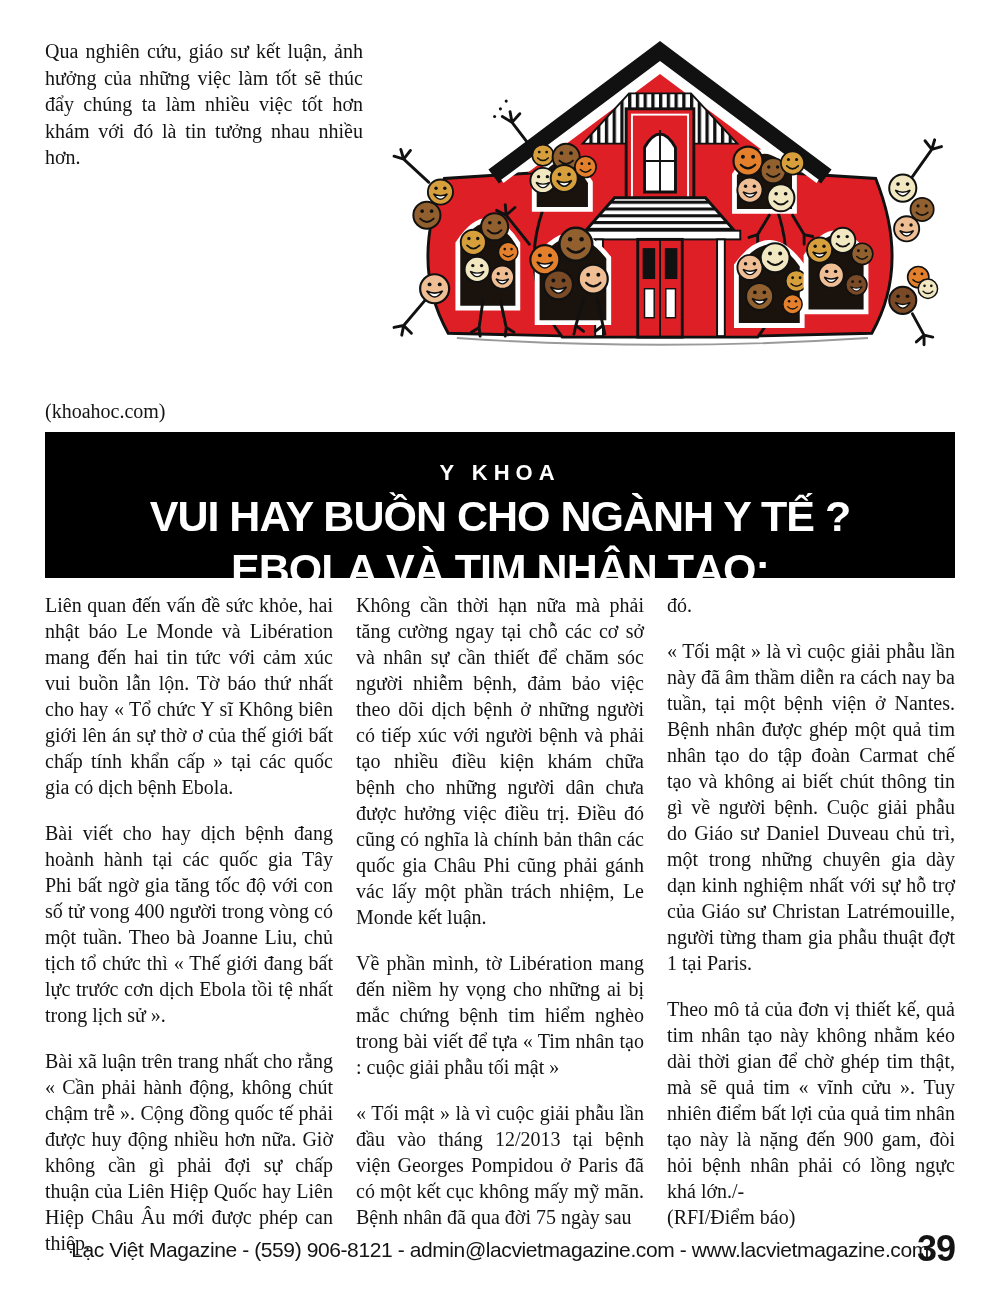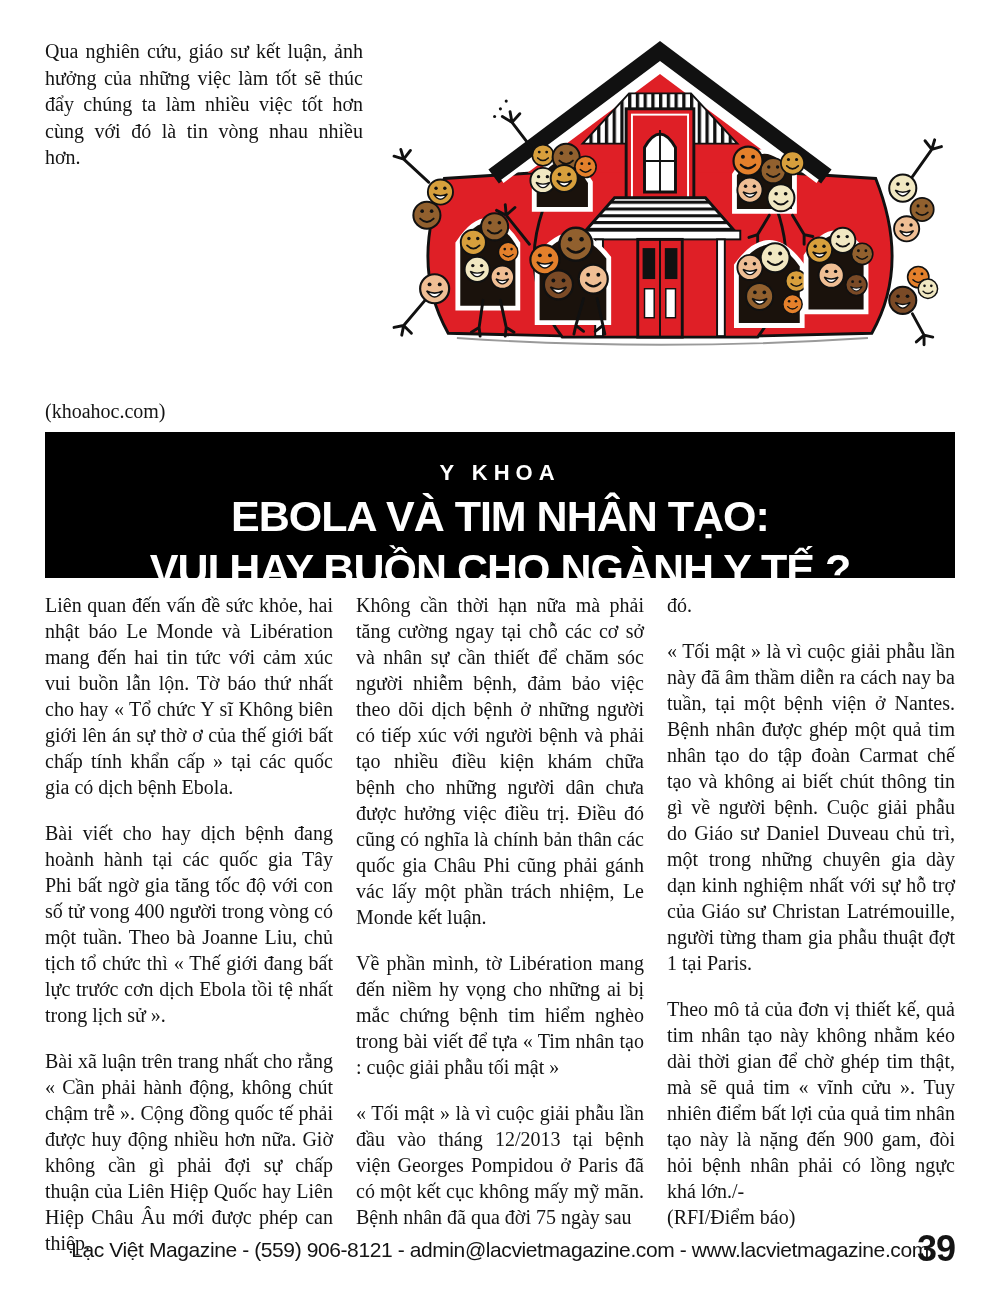--- a/index.html
+++ b/index.html
@@ -32,21 +32,21 @@
   .finfo{text-align:center;font-size:21px;letter-spacing:-0.4px;margin-top:8px;}
   .fpage{position:absolute;right:0;top:-2px;font-size:36px;font-weight:bold;letter-spacing:-1px;}
 </style>
 </head>
 <body>
 
 <div>
 
   <div class="top-row">
     <div class="intro">
-      <p>Qua nghiên cứu, giáo sư kết luận, ảnh hưởng của những việc làm tốt sẽ thúc đẩy chúng ta làm nhiều việc tốt hơn cùng với đó là tin vòng nhau nhiều hơn.</p>
+      <p>Qua nghiên cứu, giáo sư kết luận, ảnh hưởng của những việc làm tốt sẽ thúc đẩy chúng ta làm nhiều việc tốt hơn khám với đó là tin tưởng nhau nhiều hơn.</p>
     </div>
 
     <div class="illu">
       <svg viewBox="0 0 610 335" preserveAspectRatio="xMidYMid meet">
         <defs>
           <pattern id="vstripes" width="8" height="8" patternUnits="userSpaceOnUse">
             <rect width="8" height="8" fill="#ffffff"></rect>
               <rect width="3.4" height="8" fill="#111111"></rect>
           </pattern>
           <pattern id="hstripes" width="8" height="7" patternUnits="userSpaceOnUse">
@@ -181,22 +181,22 @@
         <use href="#grin" transform="translate(556,264) scale(0.7)" color="#7A4A26"></use>
         <use href="#face" transform="translate(582,252) scale(0.5)" color="#F1E8C2"></use>
       </svg>
     </div>
   </div>
 
   <div class="source">(khoahoc.com)</div>
 
   <div class="banner">
     <div class="kicker">Y KHOA</div>
+    <div class="title">VUI HAY BUỒN CHO NGÀNH Y TẾ ?</div>
     <div class="title">EBOLA VÀ TIM NHÂN TẠO:</div>
-    <div class="title">VUI HAY BUỒN CHO NGÀNH Y TẾ ?</div>
   </div>
 
   <div class="cols">
     <div>
       <p>Liên quan đến vấn đề sức khỏe, hai nhật báo Le Monde và Libération mang đến hai tin tức với cảm xúc vui buồn lẫn lộn. Tờ báo thứ nhất cho hay « Tổ chức Y sĩ Không biên giới lên án sự thờ ơ của thế giới bất chấp tính khẩn cấp » tại các quốc gia có dịch bệnh Ebola.</p>
       <p>Bài viết cho hay dịch bệnh đang hoành hành tại các quốc gia Tây Phi bất ngờ gia tăng tốc độ với con số tử vong 400 người trong vòng có một tuần. Theo bà Joanne Liu, chủ tịch tổ chức thì « Thế giới đang bất lực trước cơn dịch Ebola tồi tệ nhất trong lịch sử ».</p>
       <p>Bài xã luận trên trang nhất cho rằng « Cần phải hành động, không chút chậm trễ ». Cộng đồng quốc tế phải được huy động nhiều hơn nữa. Giờ không cần gì phải đợi sự chấp thuận của Liên Hiệp Quốc hay Liên Hiệp Châu Âu mới được phép can thiệp.</p>
     </div>
     <div>
       <p>Không cần thời hạn nữa mà phải tăng cường ngay tại chỗ các cơ sở và nhân sự cần thiết để chăm sóc người nhiễm bệnh, đảm bảo việc theo dõi dịch bệnh ở những người có tiếp xúc với người bệnh và phải tạo nhiều điều kiện khám chữa bệnh cho những người dân chưa được hưởng việc điều trị. Điều đó cũng có nghĩa là chính bản thân các quốc gia Châu Phi cũng phải gánh vác lấy một phần trách nhiệm, Le Monde kết luận.</p>

